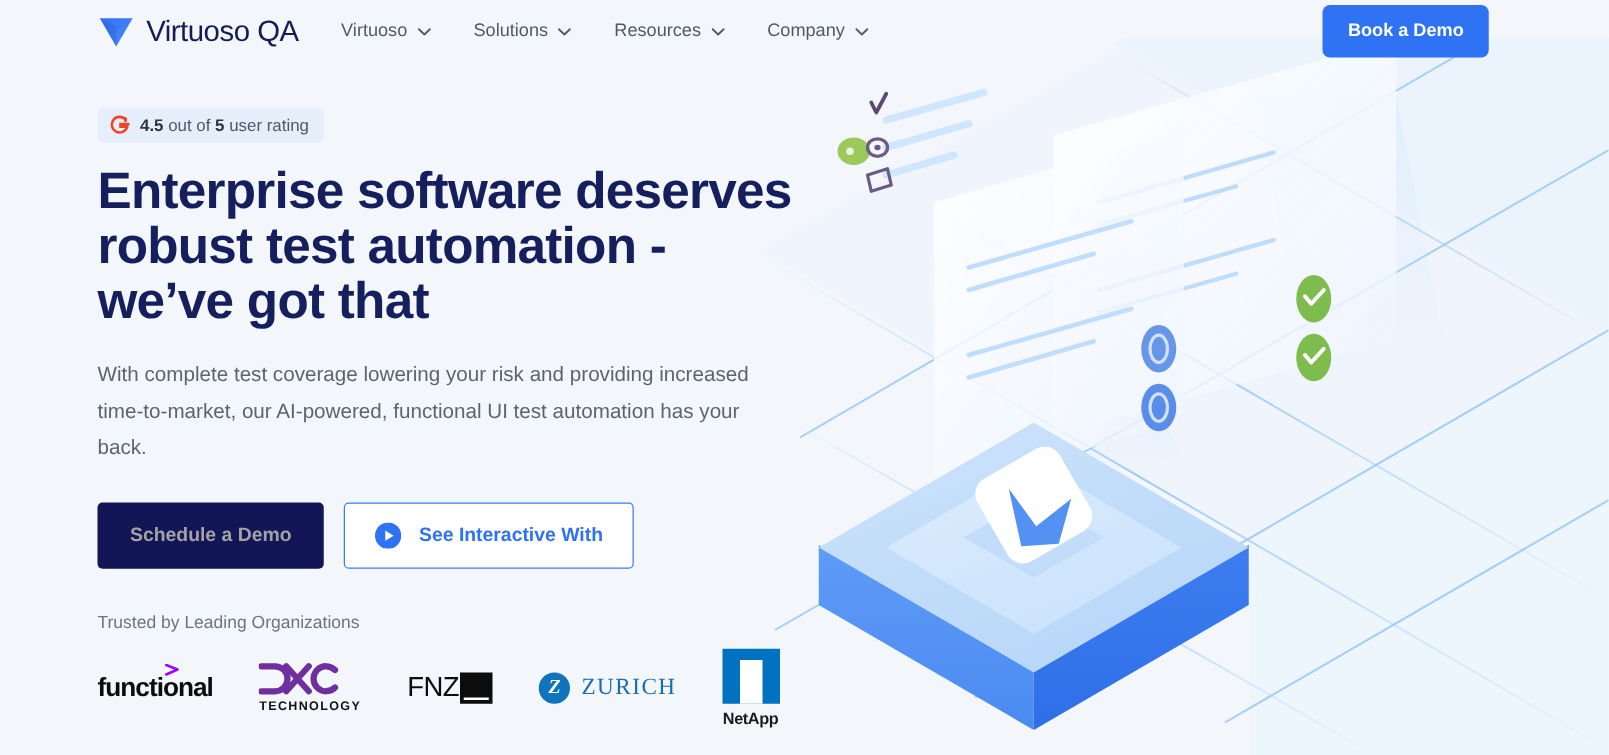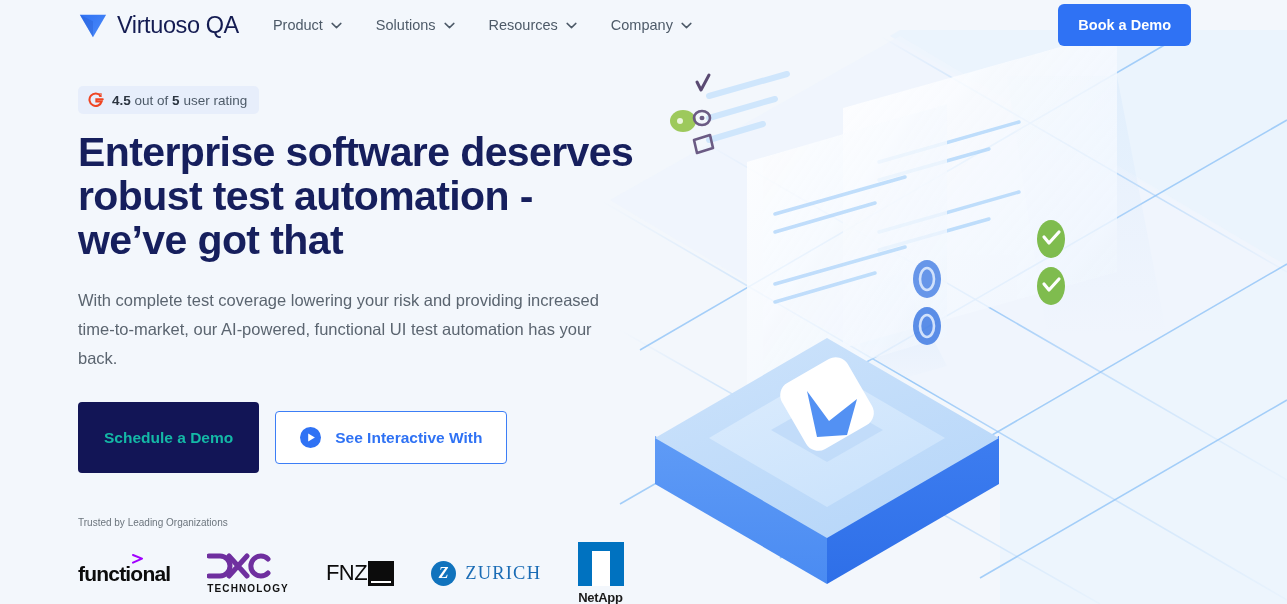--- a/index.html
+++ b/index.html
@@ -118,27 +118,27 @@
     max-width: 530px;
   }
   .btn-row {
     margin-top: 29px;
     display: flex;
     align-items: center;
     gap: 16px;
   }
   .btn-primary {
     background: #121556;
-    color: #14b8a6;
+    color: #a3a3a3;
     font-size: 15.5px;
     font-weight: bold;
     border: none;
     border-radius: 4px;
     padding: 0 26px;
-    height: 71px;
+    height: 53px;
     cursor: pointer;
     font-family: "Liberation Sans", sans-serif;
   }
   .btn-secondary {
     background: #ffffff;
     border: 1px solid #3c7ef6;
     border-radius: 4px;
     height: 53px;
     padding: 0 24px;
     display: flex;
@@ -148,22 +148,22 @@
   }
   .play-icon { width: 21px; height: 21px; display: block; }
   .btn-secondary-label {
     font-size: 15.5px;
     font-weight: bold;
     color: #2f72f4;
     white-space: nowrap;
   }
 
   .trusted-label {
-    margin-top: 44px;
-    font-size: 10px;
+    margin-top: 34px;
+    font-size: 14px;
     color: #6c757d;
   }
   .logo-row {
     margin-top: 14px;
     display: flex;
     align-items: flex-end;
     gap: 37px;
     height: 62px;
   }
   .logo-cell {
@@ -421,21 +421,21 @@
           </linearGradient>
         </defs>
         <polygon points="2,5 30,5 16,29" fill="url(#vgrad)"></polygon>
         <polygon points="2,5 16,29 16,12" fill="#2a62d8" opacity="0.45"></polygon>
       </svg>
       <span class="brand-name">Virtuoso QA</span>
     </div>
 
     <div class="nav">
       <div class="nav-item">
-        <span>Product</span>
+        <span>Virtuoso</span>
         <svg class="chev" viewBox="0 0 12 8" xmlns="http://www.w3.org/2000/svg">
           <path d="M1 1.6 L6 6.4 L11 1.6" fill="none" stroke="#4d5a68" stroke-width="1.7" stroke-linecap="round" stroke-linejoin="round"></path>
         </svg>
       </div>
       <div class="nav-item">
         <span>Solutions</span>
         <svg class="chev" viewBox="0 0 12 8" xmlns="http://www.w3.org/2000/svg">
           <path d="M1 1.6 L6 6.4 L11 1.6" fill="none" stroke="#4d5a68" stroke-width="1.7" stroke-linecap="round" stroke-linejoin="round"></path>
         </svg>
       </div>

